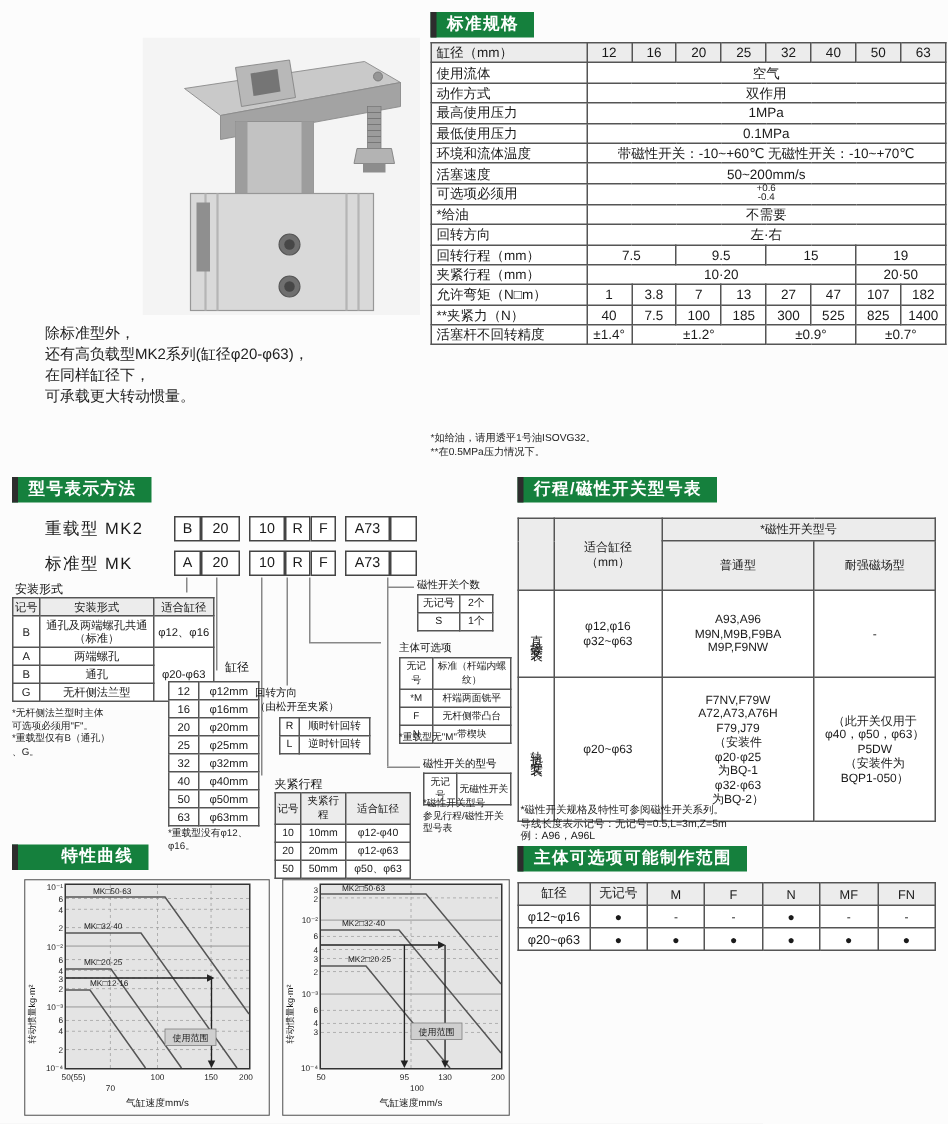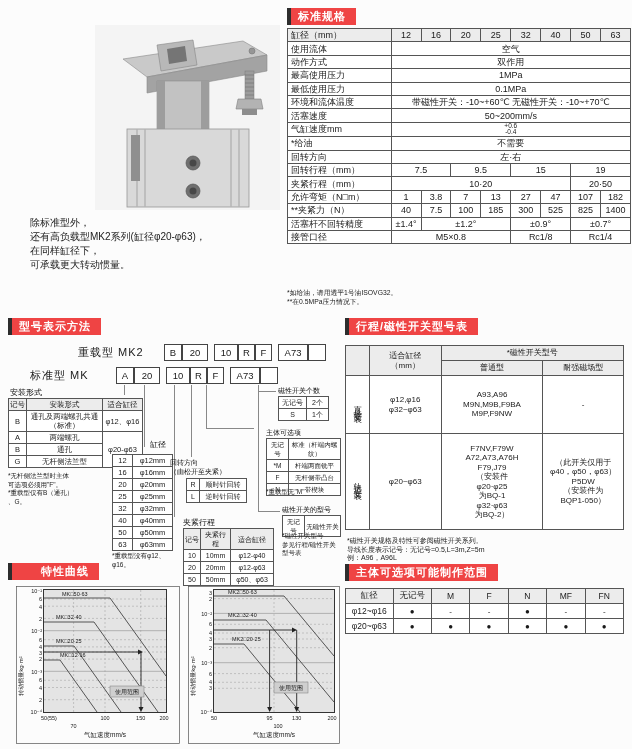--- a/index.html
+++ b/index.html
@@ -1,19 +1,19 @@
 <!DOCTYPE html>
 <html><head>
 <meta charset="utf-8">
 <style>
   html,body{margin:0;padding:0;}
   body{background:#e8e8e8;}
   .page{position:relative;width:632px;height:749px;background:#fcfcfc;overflow:hidden;
         font-family:"Liberation Sans","DejaVu Sans",sans-serif;color:#1a1a1a;}
-  .bar{position:absolute;background:#ef4444;color:#fff;font-weight:bold;font-size:11px;
+  .bar{position:absolute;background:#15803d;color:#fff;font-weight:bold;font-size:11px;
        line-height:17px;height:17px;padding:0 10px 0 7px;border-left:4px solid #2d2d2d;letter-spacing:1px;}
   table{border-collapse:collapse;background:#fff;}
   th,td{border:1px solid #555;font-weight:normal;text-align:center;padding:0 1px;}
   .hd{background:#ececec;}
   .lab{text-align:left;padding-left:3px;}
   .pl{white-space:pre-line;}
   .abs{position:absolute;}
   .ln{position:absolute;background:#888;}
   .note{position:absolute;font-size:6.5px;line-height:8.5px;color:#222;white-space:pre-line;}
   .slab{position:absolute;font-size:8px;line-height:9px;color:#111;white-space:pre-line;}
@@ -116,21 +116,21 @@
         </tr>
     <tr>
           <td class="lab">环境和流体温度</td>
           <td colspan="8">带磁性开关：-10~+60℃ 无磁性开关：-10~+70℃</td>
         </tr>
     <tr>
           <td class="lab">活塞速度</td>
           <td colspan="8">50~200mm/s</td>
         </tr>
     <tr>
-      <td class="lab">气缸速度mm</td>
+      <td class="lab">可选项必须用</td>
       <td colspan="8"><span class="tol"><span>+0.6</span><span>-0.4</span></span></td>
     </tr>
     <tr>
           <td class="lab">*给油</td>
           <td colspan="8">不需要</td>
         </tr>
     <tr>
           <td class="lab">回转方向</td>
           <td colspan="8">左·右</td>
         </tr>
@@ -168,43 +168,37 @@
       <td>825</td>
       <td>1400</td>
     </tr>
     <tr>
       <td class="lab">活塞杆不回转精度</td>
       <td colspan="1">±1.4°</td>
       <td colspan="3">±1.2°</td>
       <td colspan="2">±0.9°</td>
       <td colspan="2">±0.7°</td>
     </tr>
-    <tr>
-      <td class="lab">接管口径</td>
-      <td colspan="4">M5×0.8</td>
-      <td colspan="2">Rc1/8</td>
-      <td colspan="2">Rc1/4</td>
-    </tr>
   </tbody>
     </table>
   <div id="spec-notes">
     <div>*如给油，请用透平1号油ISOVG32。</div>
     <div>**在0.5MPa压力情况下。</div>
   </div>
 
   <div id="intro">
     <div>除标准型外，</div>
     <div>还有高负载型MK2系列(缸径φ20-φ63)，</div>
     <div>在同样缸径下，</div>
     <div>可承载更大转动惯量。</div>
   </div>
 
   <div class="bar" style="left:8px;top:318px;">型号表示方法</div>
 
-  <div class="mrow" style="left:30px;top:344px;margin-left:48px;">
+  <div class="mrow" style="left:30px;top:344px;">
     <span class="mlabel">重载型 MK2</span>
     <span class="mbox" style="width:16px">B</span>
     <span class="mbox" style="width:24px">20</span>
     <span style="width:6px"></span>
     <span class="mbox" style="width:22px">10</span>
     <span class="mbox" style="width:15px">R</span>
     <span class="mbox" style="width:15px">F</span>
     <span style="width:6px"></span>
     <span class="mbox" style="width:28px">A73</span>
     <span class="mbox" style="width:16px"></span>
@@ -433,21 +427,21 @@
         <col style="width:102px">
         <col style="width:81px">
       </colgroup>
     <tbody>
         <tr class="hd" style="height:15px">
       <th rowspan="2"></th>
       <th rowspan="2" class="pl">适合缸径
 （mm）</th>
       <th colspan="2">*磁性开关型号</th>
     </tr>
-    <tr class="hd" style="height:15px">
+    <tr class="hd" style="height:33px">
       <th>普通型</th>
       <th>耐强磁场型</th>
     </tr>
     <tr style="height:58px">
       <td class="vert">直接安装</td>
       <td class="pl">φ12,φ16
 φ32~φ63</td>
       <td class="pl">A93,A96
 M9N,M9B,F9BA
 M9P,F9NW</td>

